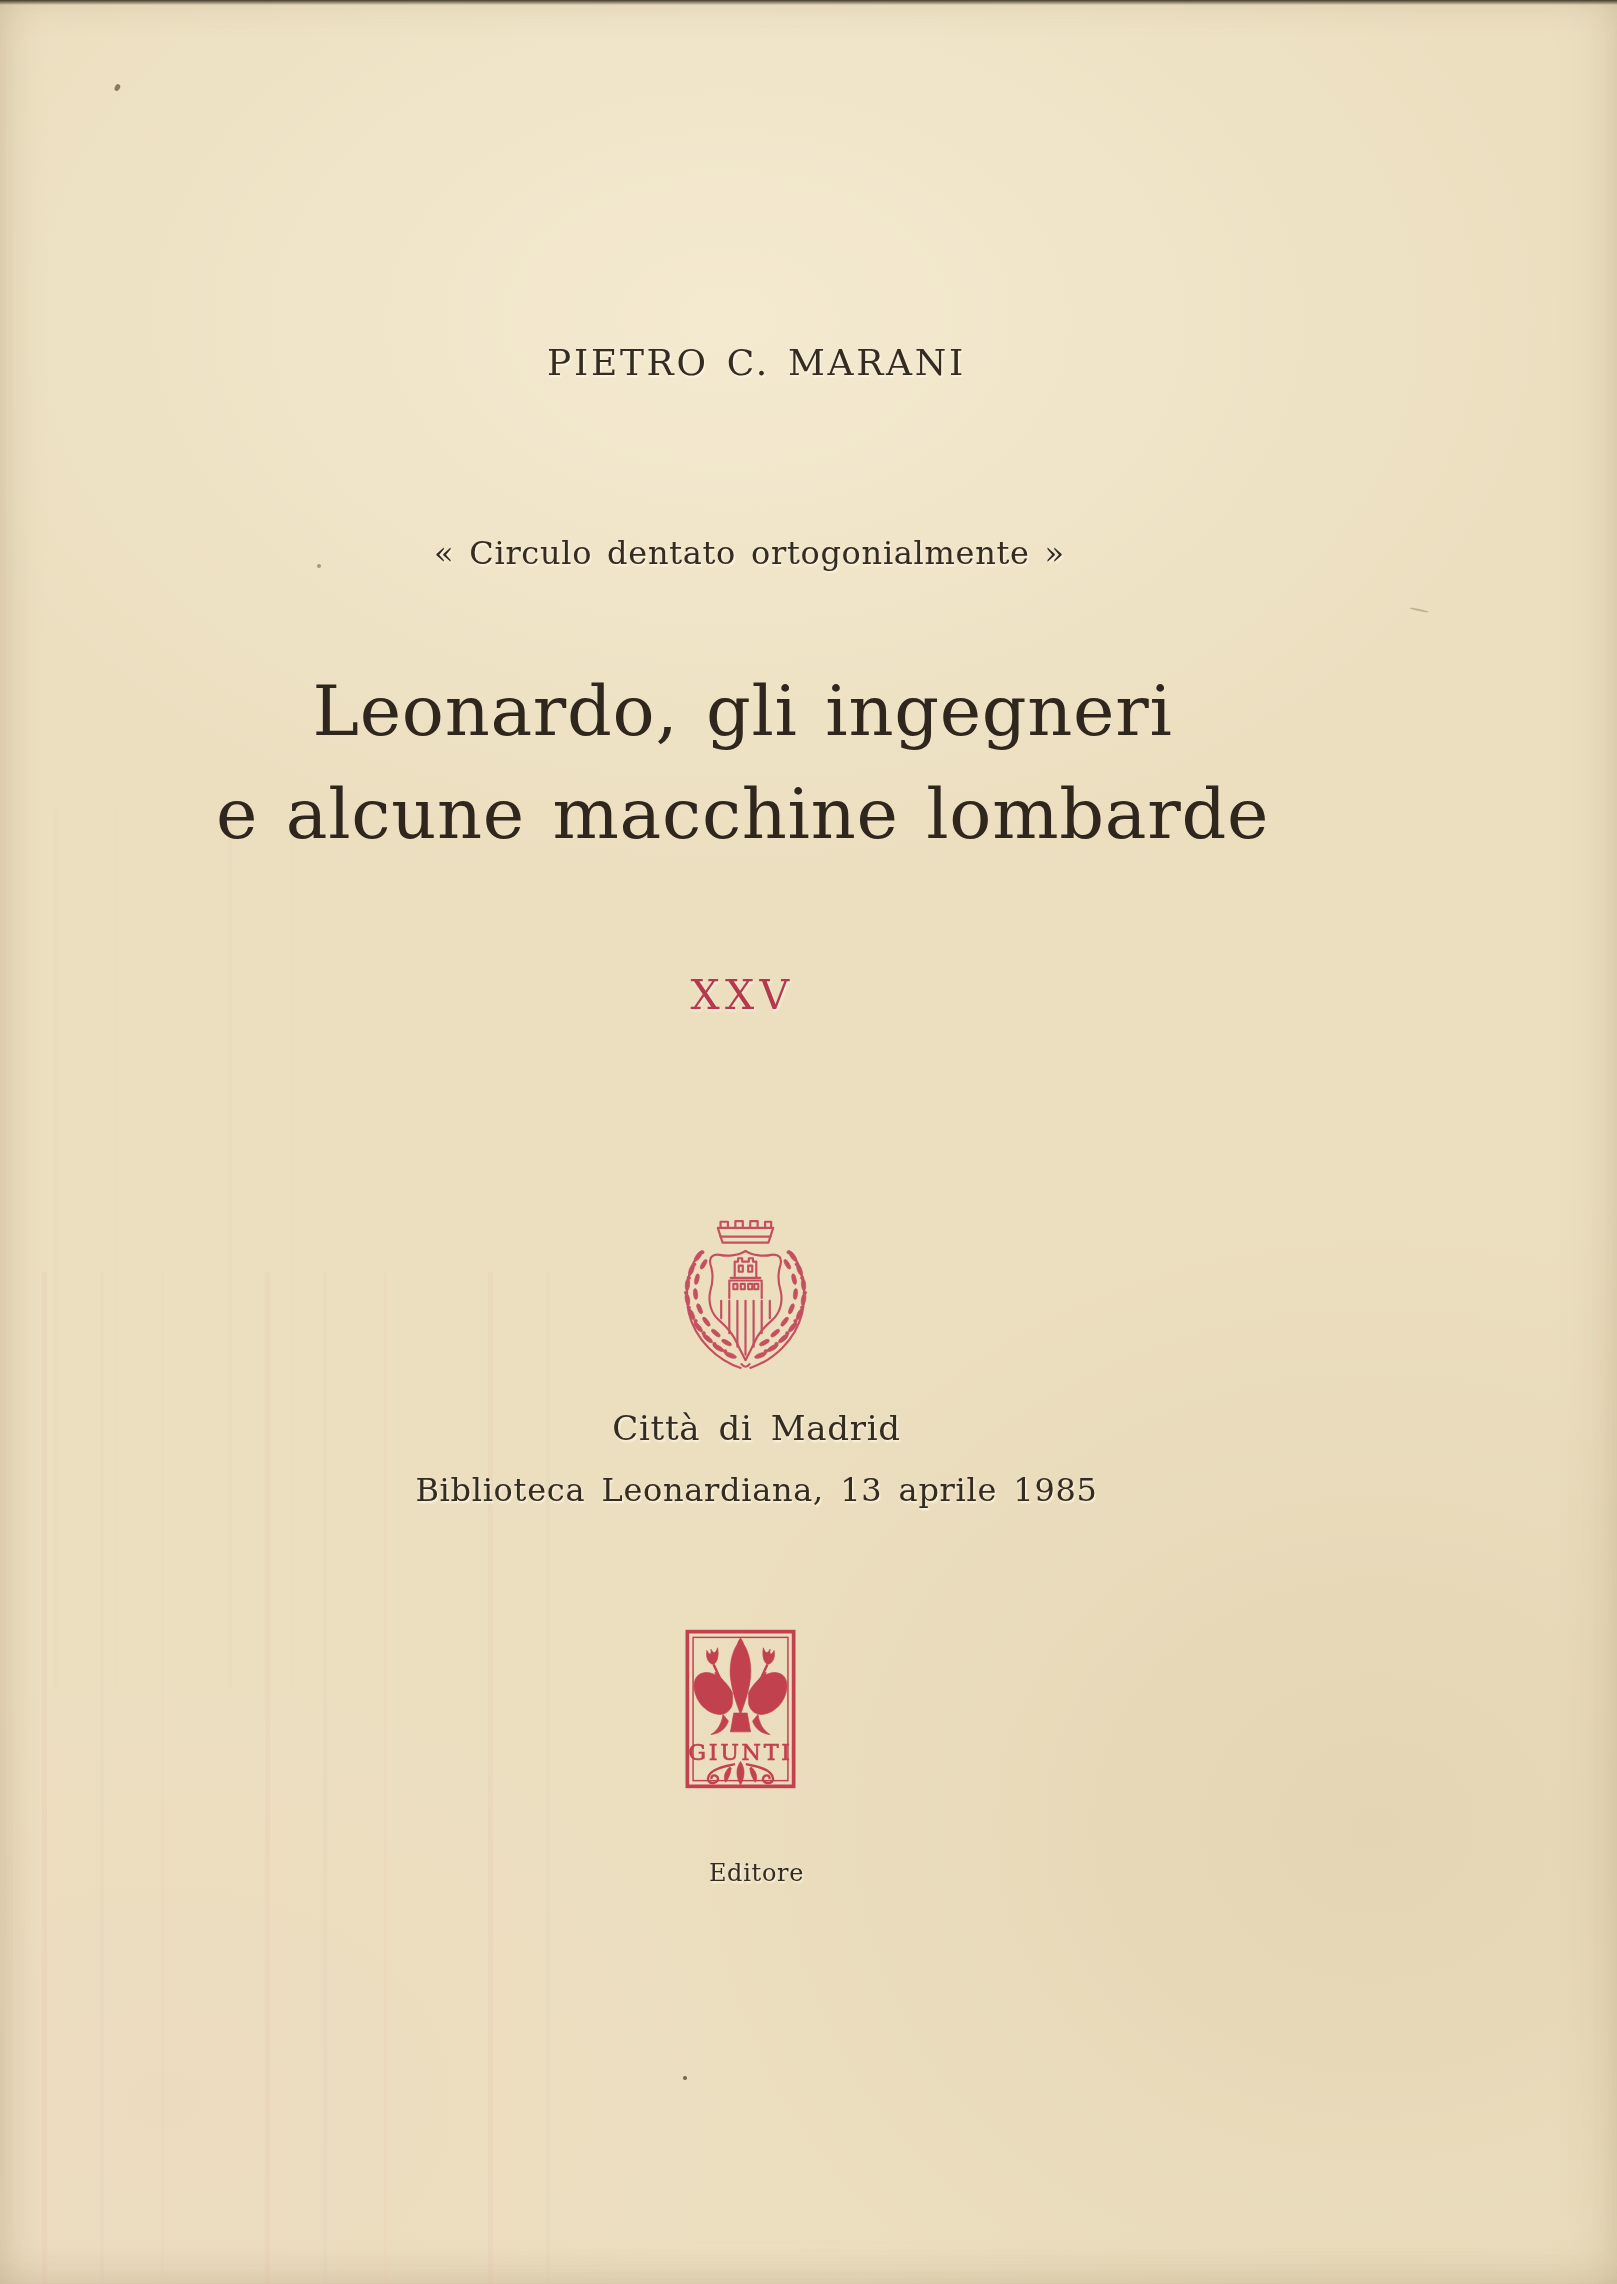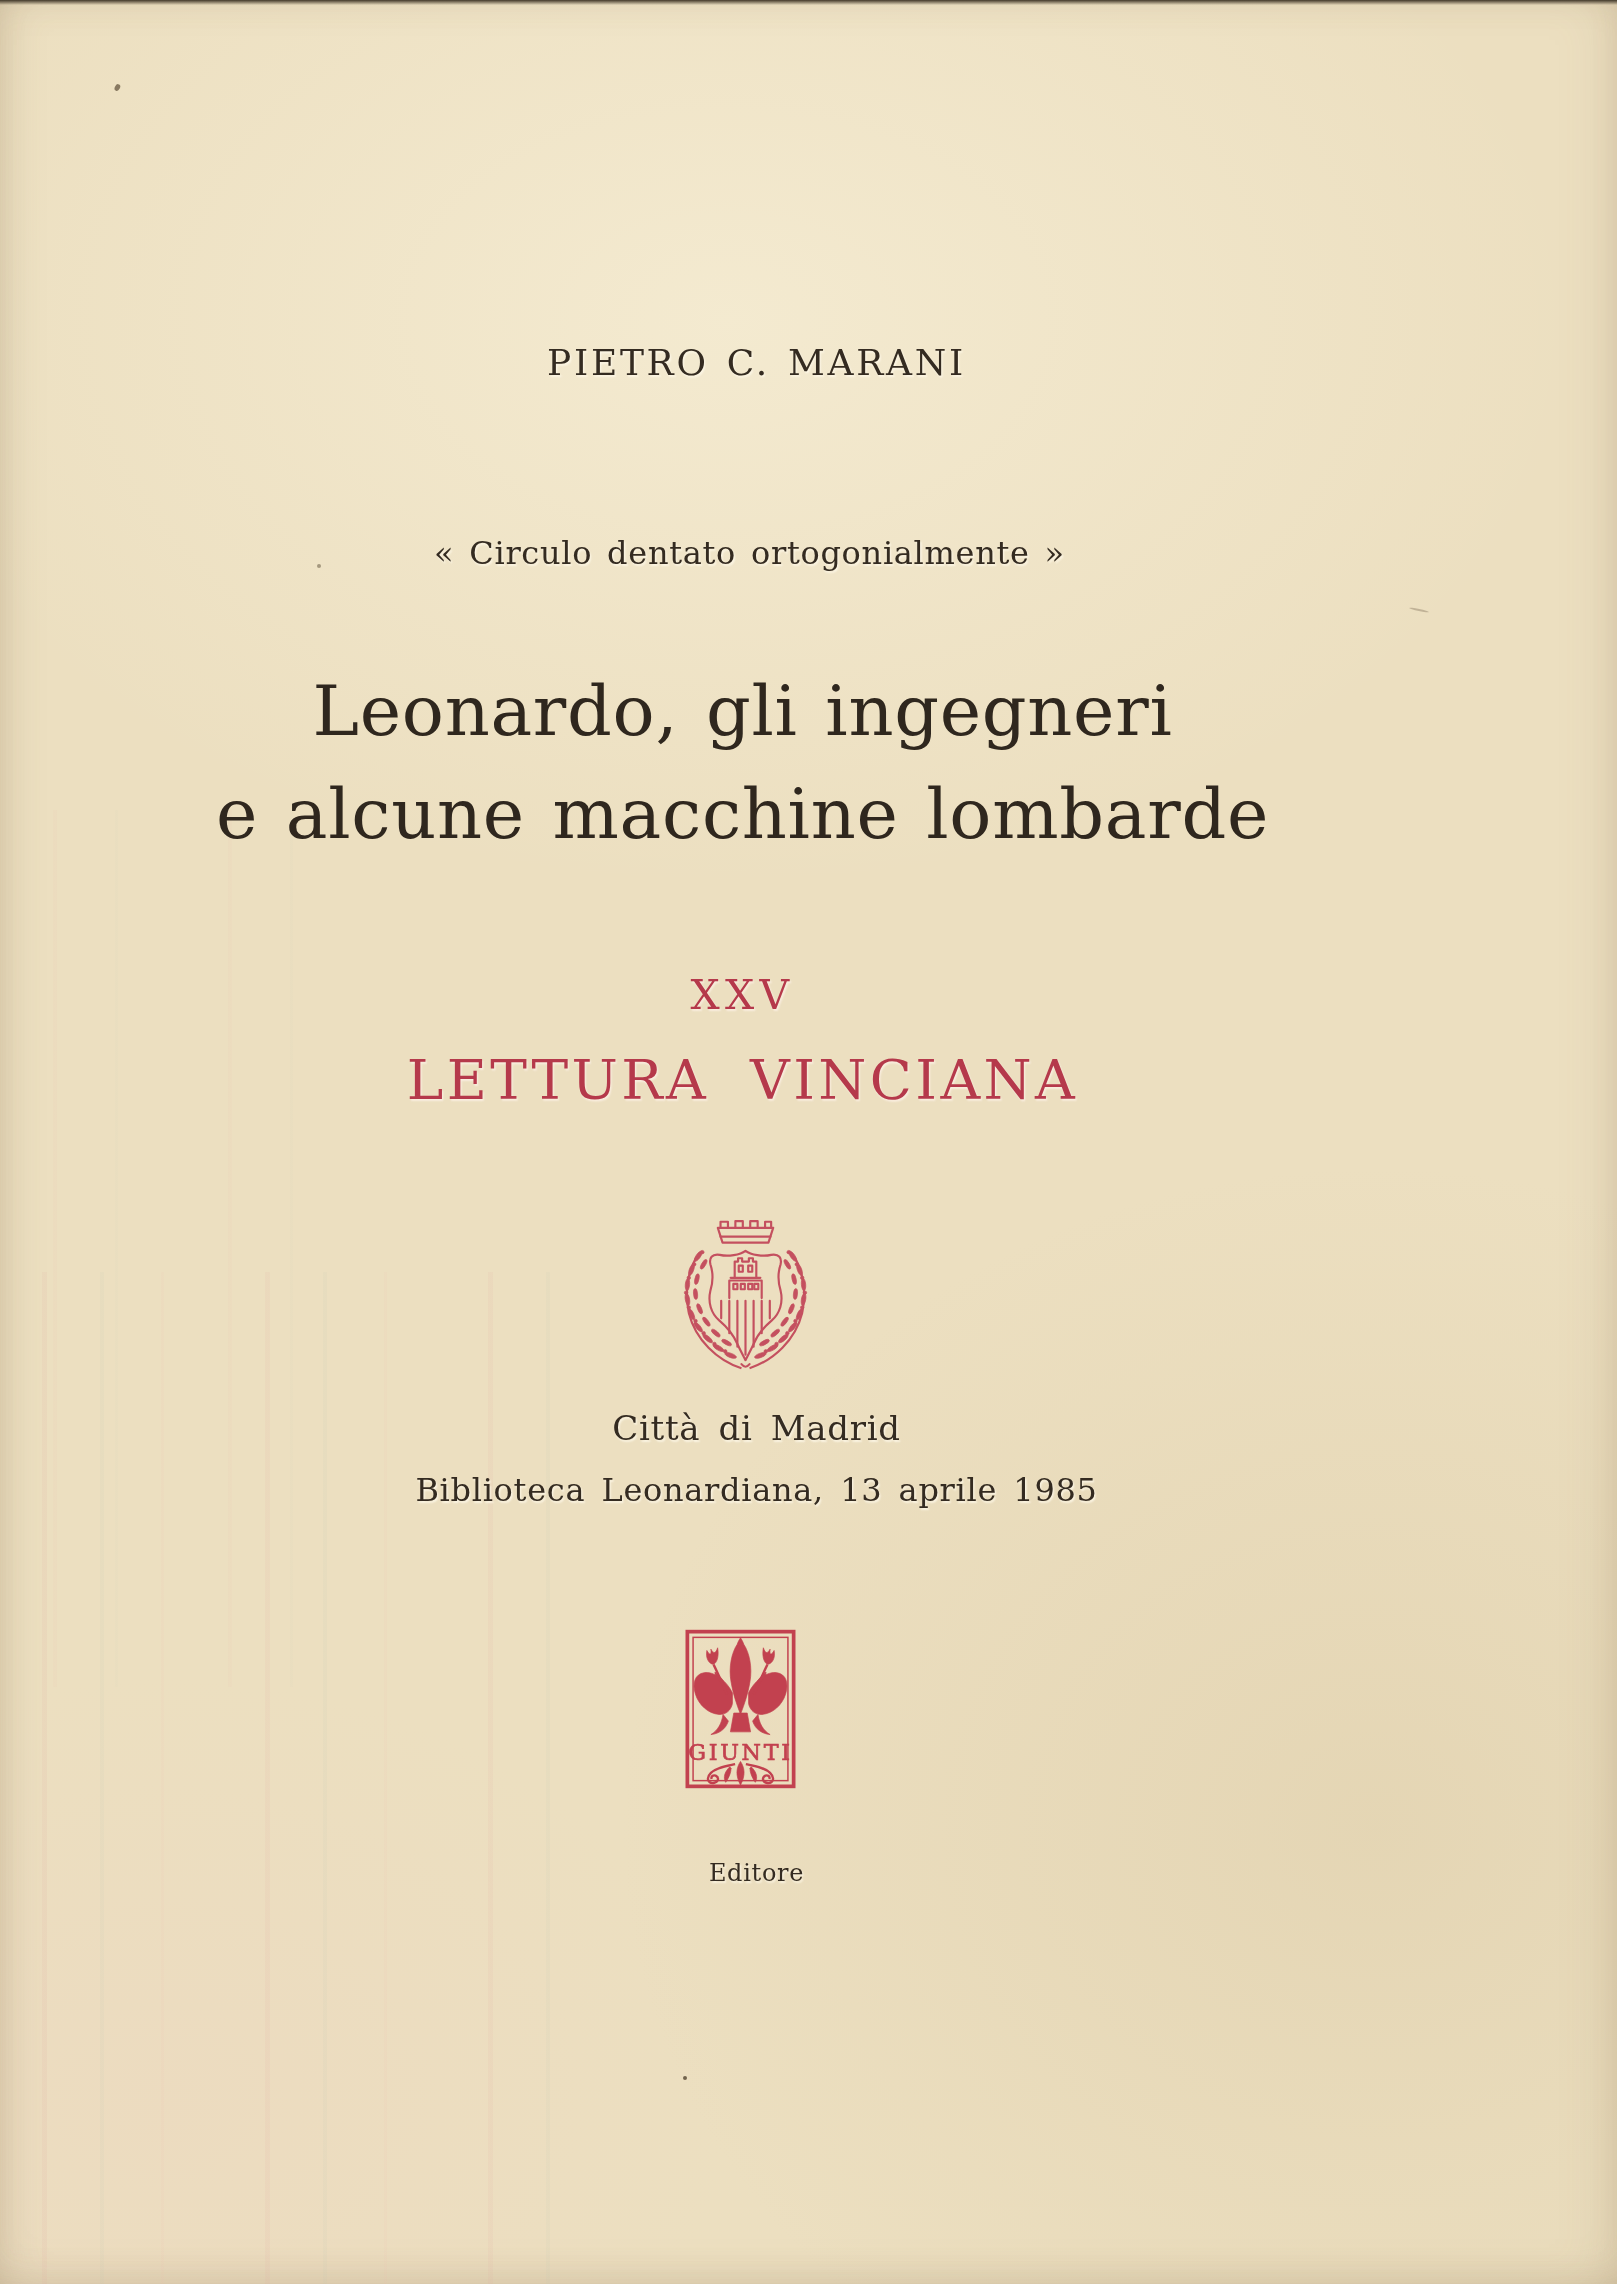--- a/index.html
+++ b/index.html
@@ -69,21 +69,20 @@
   <div class="band epigraph">
     <div class="epi-quote ink">« Circulo dentato ortogonialmente »</div>
   </div>
 
   <h1 class="band title">
     <div>Leonardo, gli ingegneri</div>
     <div>e alcune macchine lombarde</div>
   </h1>
 
   <div class="band series-number red">XXV</div>
-  <div class="band series-name red">LETTURA VINCIANA</div>
 
   <svg class="emblem" viewBox="0 0 200 228" aria-hidden="true">
     <g stroke="#c4505f" fill="none" stroke-width="3.2" stroke-linecap="round" stroke-linejoin="round">
 
       <path d="M66 38 L134 38 L141 16 L59 16 Z"></path>
       <path d="M63 16 L63 7 L74 7 L74 15 M85 15 L85 6 L96 6 L96 15 M107 15 L107 6 L118 6 L118 15 M129 15 L129 7 L138 7 L138 16"></path>
       <line x1="63" y1="29" x2="137" y2="29"></line>
 
       <path d="M100 50 C92 56 74 59 62 56 C50 54 46 61 48 70 C52 82 52 96 48 109 C44 126 49 143 61 153 C74 164 82 174 88 188 C93 199 97 206 100 212 C103 206 107 199 112 188 C118 174 126 164 139 153 C151 143 156 126 152 109 C148 96 148 82 152 70 C154 61 150 54 138 56 C126 59 108 56 100 50 Z"></path>
 

